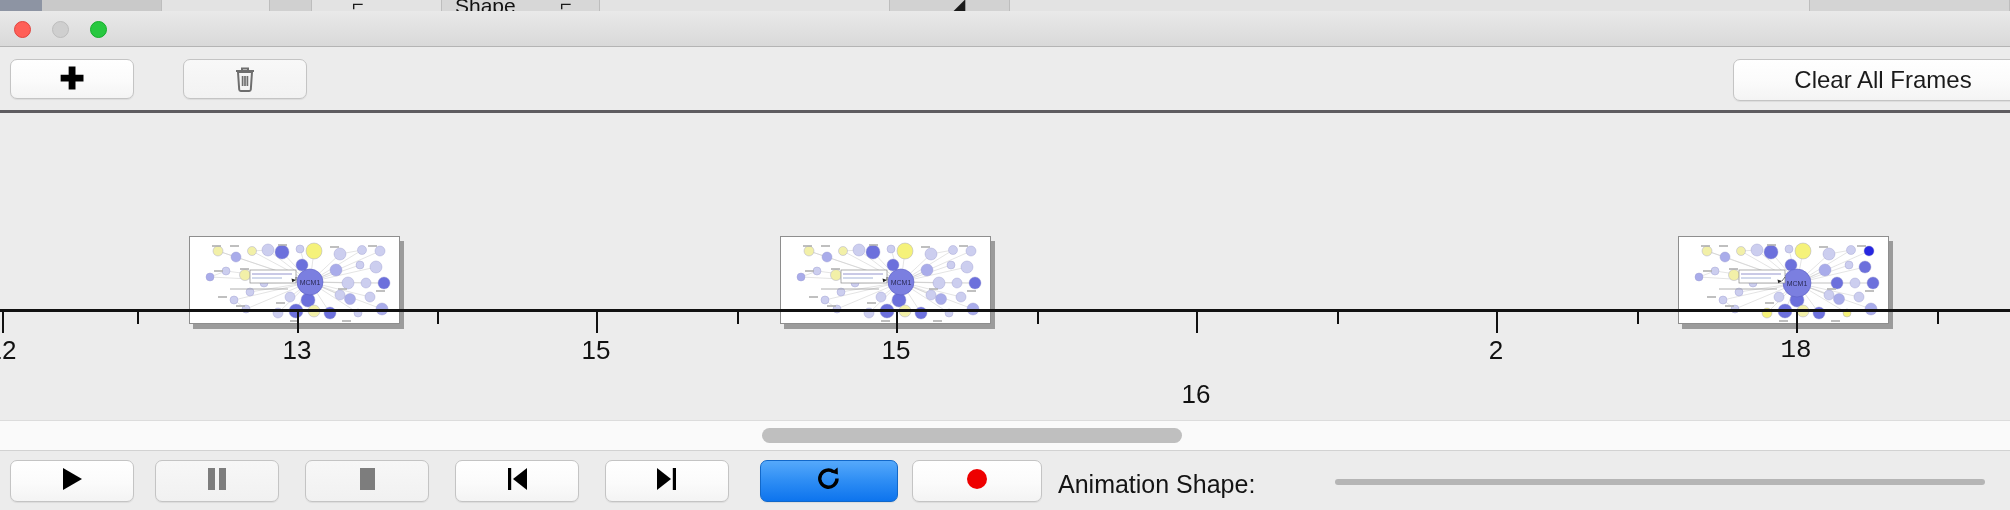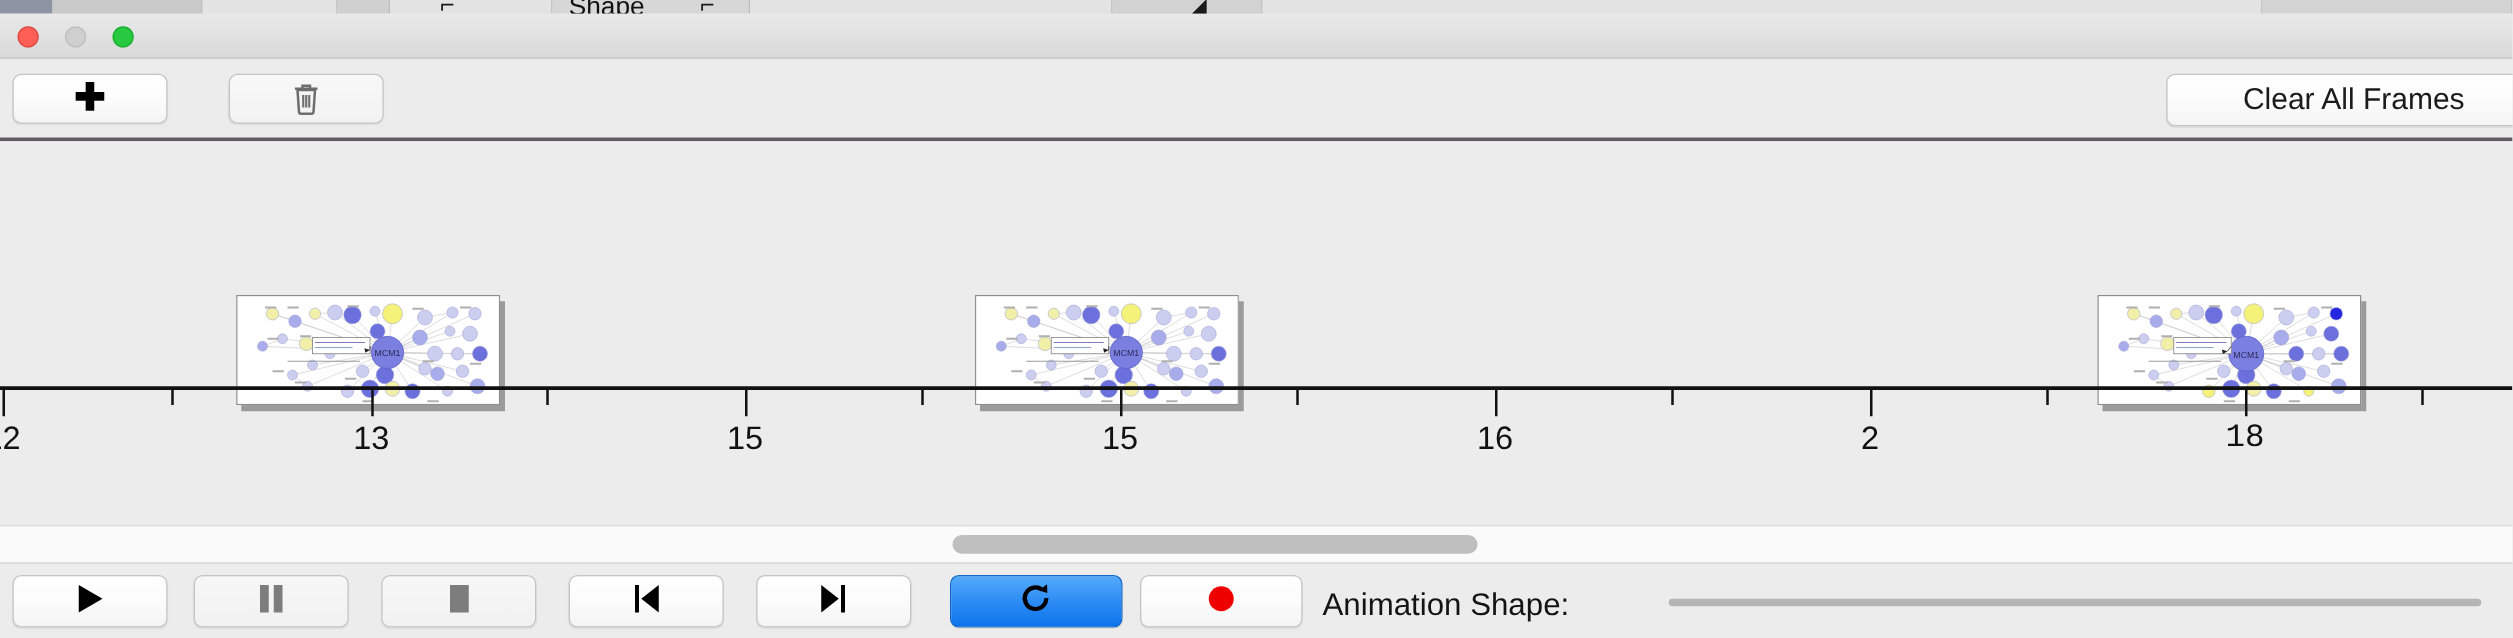--- a/index.html
+++ b/index.html
@@ -527,21 +527,21 @@
         <div class="tick tick-minor" style="left: 1037px;"></div>
         <div class="tick tick-minor" style="left: 1337px;"></div>
         <div class="tick tick-minor" style="left: 1637px;"></div>
         <div class="tick tick-minor" style="left: 1937px;"></div>
       </div>
     <div id="tick-labels">
         <div class="tick-label" style="left: 2px;">12</div>
         <div class="tick-label" style="left: 297px;">13</div>
         <div class="tick-label" style="left: 596px;">15</div>
         <div class="tick-label" style="left: 896px;">15</div>
-        <div class="tick-label" style="left: 1196px;">16</div>
+        <div class="tick-label" style="left: 1196px; margin-top: 44px;">16</div>
         <div class="tick-label" style="left: 1496px;">2</div>
         <div class="tick-label" style="left: 1796px; font-family: Liberation Mono, monospace;">18</div>
       </div>
 
   </div>
 
   <div class="scroll-track">
     <div class="scroll-thumb" id="scroll-thumb" style="left: 762px; width: 420px;"></div>
   </div>
 

